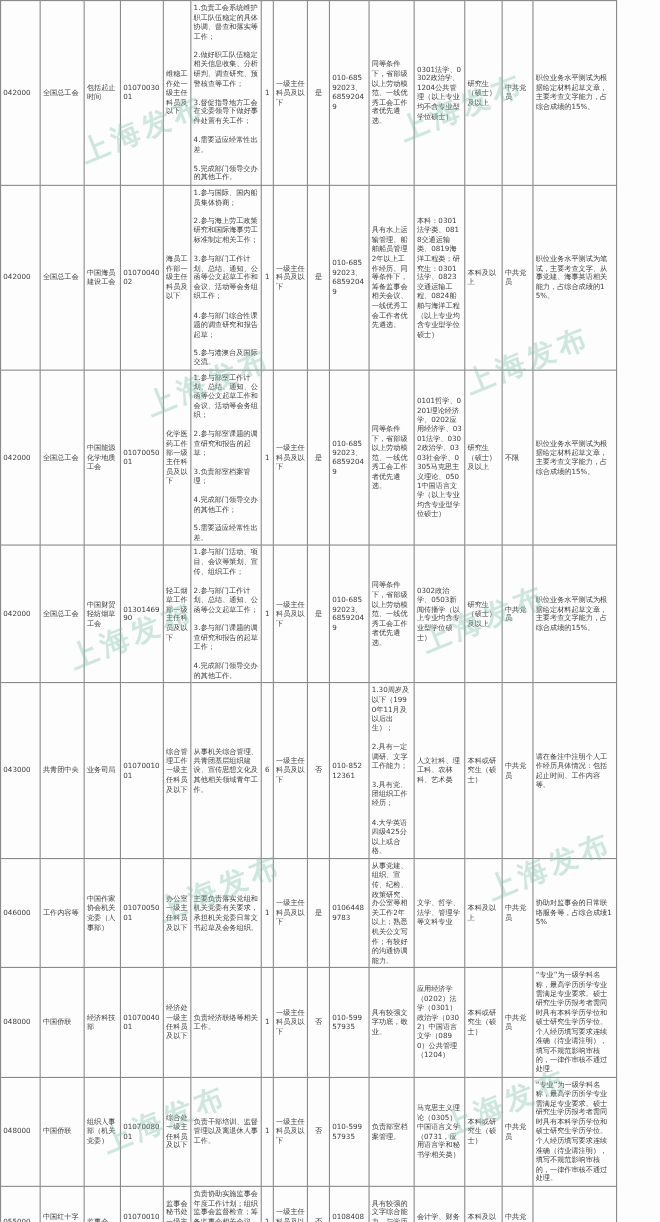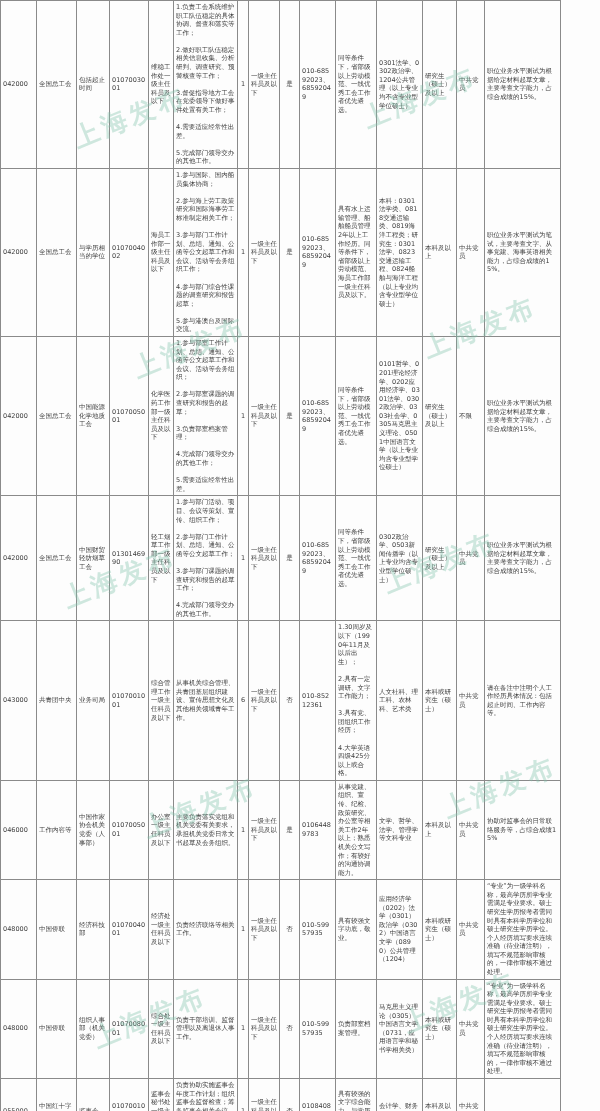--- a/index.html
+++ b/index.html
@@ -86,37 +86,37 @@
       <td class="c-left">010-68592023、68592049</td>
       <td class="c-left">同等条件下，省部级以上劳动模范、一线优秀工会工作者优先遴选。</td>
       <td class="c-left">0301法学、0302政治学、1204公共管理（以上专业均不含专业型学位硕士）</td>
       <td class="c-left">研究生（硕士）及以上</td>
       <td class="c-left">中共党员</td>
       <td class="c-left">职位业务水平测试为根据给定材料起草文章，主要考查文字能力，占综合成绩的15%。</td>
     </tr>
         <tr>
       <td class="c-left">042000</td>
       <td class="c-left">全国总工会</td>
-      <td class="c-left">与学历相当的学位</td>
+      <td class="c-left">中国海员建设工会</td>
       <td class="c-left">0107004002</td>
       <td class="c-left">海员工作部一级主任科员及以下</td>
       <td class="c-left">1.参与国际、国内船员集体协商；
 
 2.参与海上劳工政策研究和国际海事劳工标准制定相关工作；
 
 3.参与部门工作计划、总结、通知、公函等公文起草工作和会议、活动等会务组织工作；
 
 4.参与部门综合性课题的调查研究和报告起草；
 
 5.参与港澳台及国际交流。</td>
       <td class="c-center">1</td>
       <td class="c-left">一级主任科员及以下</td>
       <td class="c-center">是</td>
       <td class="c-left">010-68592023、68592049</td>
-      <td class="c-left">具有水上运输管理、船舶船员管理2年以上工作经历。同等条件下，省部级以上劳动模范、海员工作部一级主任科员及以下。</td>
+      <td class="c-left">具有水上运输管理、船舶船员管理2年以上工作经历。同等条件下，筹备监事会相关会议、一线优秀工会工作者优先遴选。</td>
       <td class="c-left">本科：0301法学类、0818交通运输类、0819海洋工程类；研究生：0301法学、0823交通运输工程、0824船舶与海洋工程（以上专业均含专业型学位硕士）</td>
       <td class="c-left">本科及以上</td>
       <td class="c-left">中共党员</td>
       <td class="c-left">职位业务水平测试为笔试，主要考查文字、从事党建、海事英语相关能力，占综合成绩的15%。</td>
     </tr>
         <tr>
       <td class="c-left">042000</td>
       <td class="c-left">全国总工会</td>
       <td class="c-left">中国能源化学地质工会</td>
       <td class="c-left">0107005001</td>

